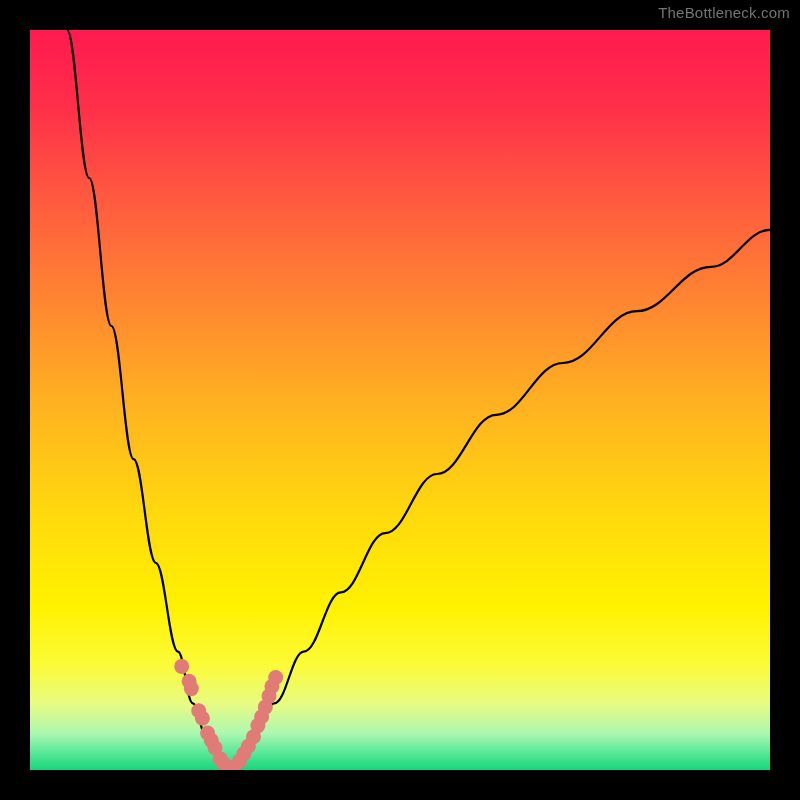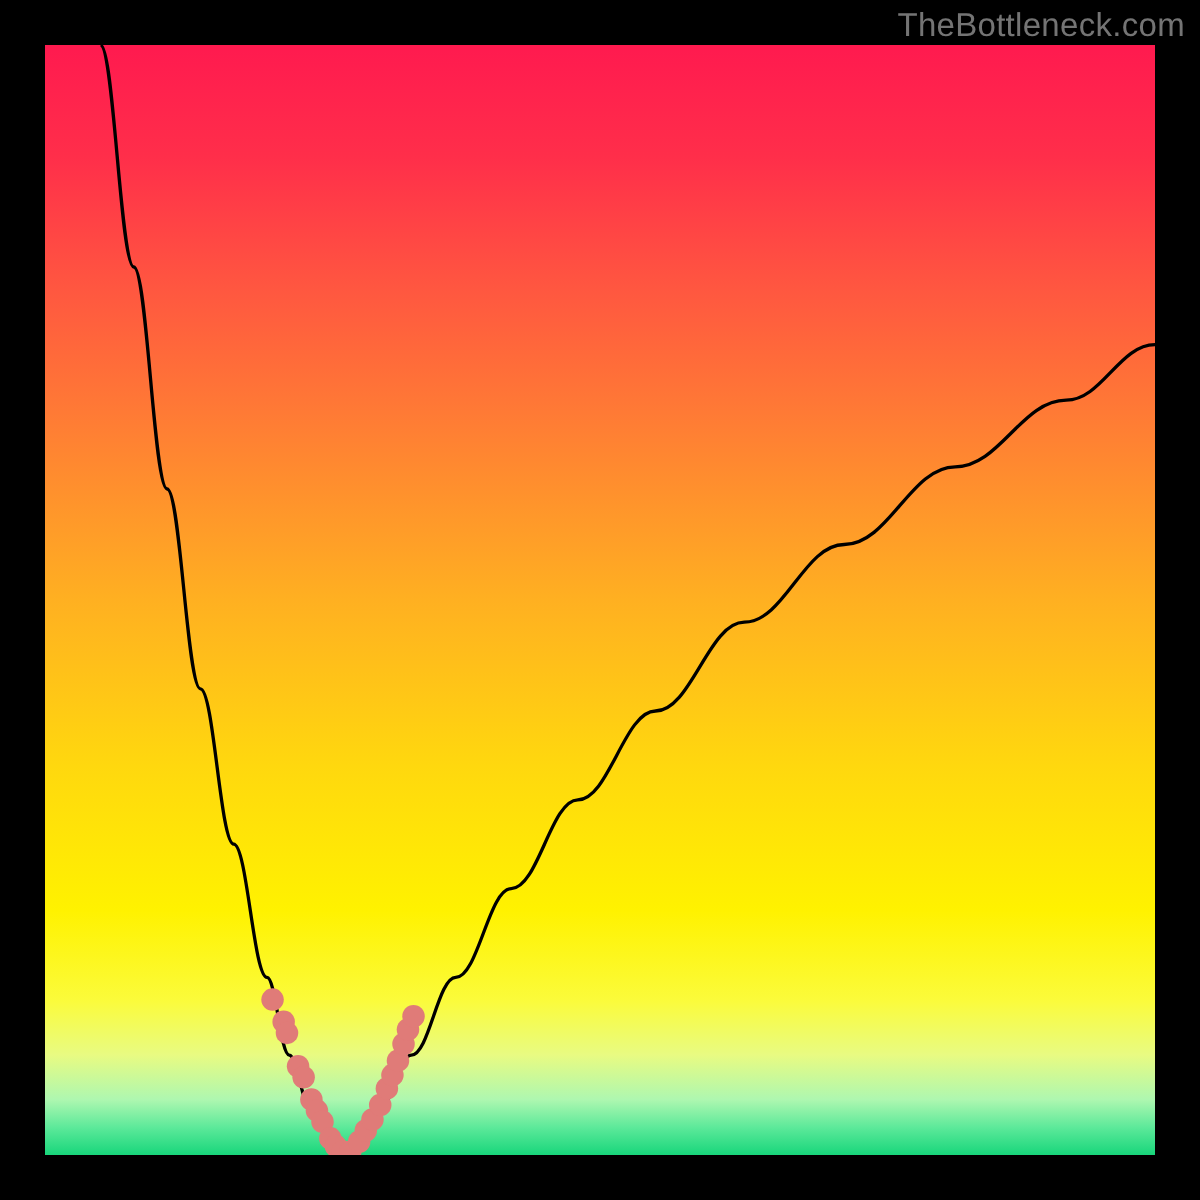--- a/index.html
+++ b/index.html
@@ -24,21 +24,21 @@
     left: 0;
     top: 0;
     width: 100%;
     height: 100%;
   }
   .watermark {
     position: absolute;
     top: 4px;
     right: 10px;
     color: #747474;
-    font-size: 22px;
+    font-size: 15px;
     letter-spacing: 0.2px;
     font-weight: 500;
   }
   svg.curve {
     position: absolute;
     left: 0;
     top: 0;
     width: 100%;
     height: 100%;
     pointer-events: none;

